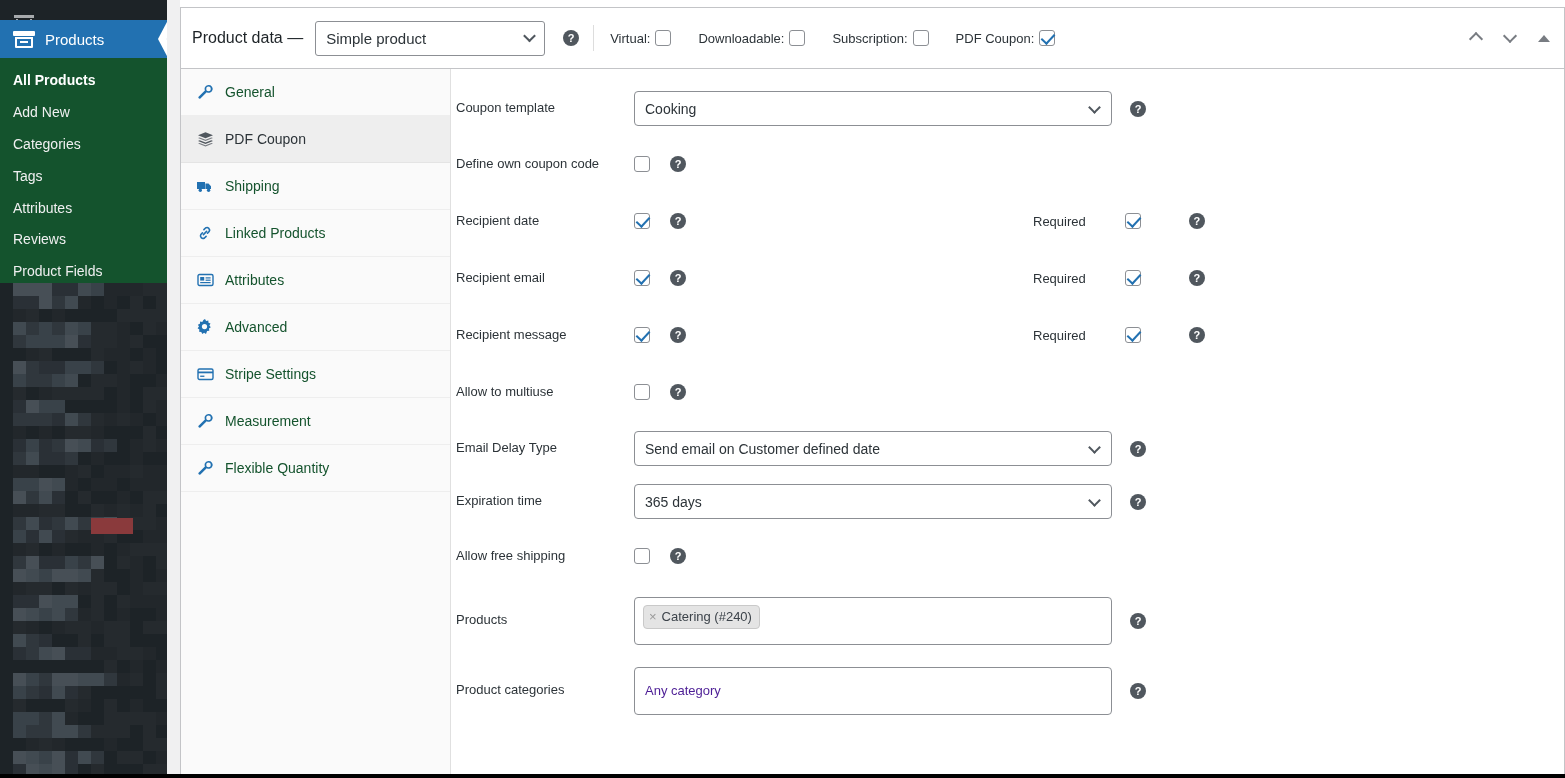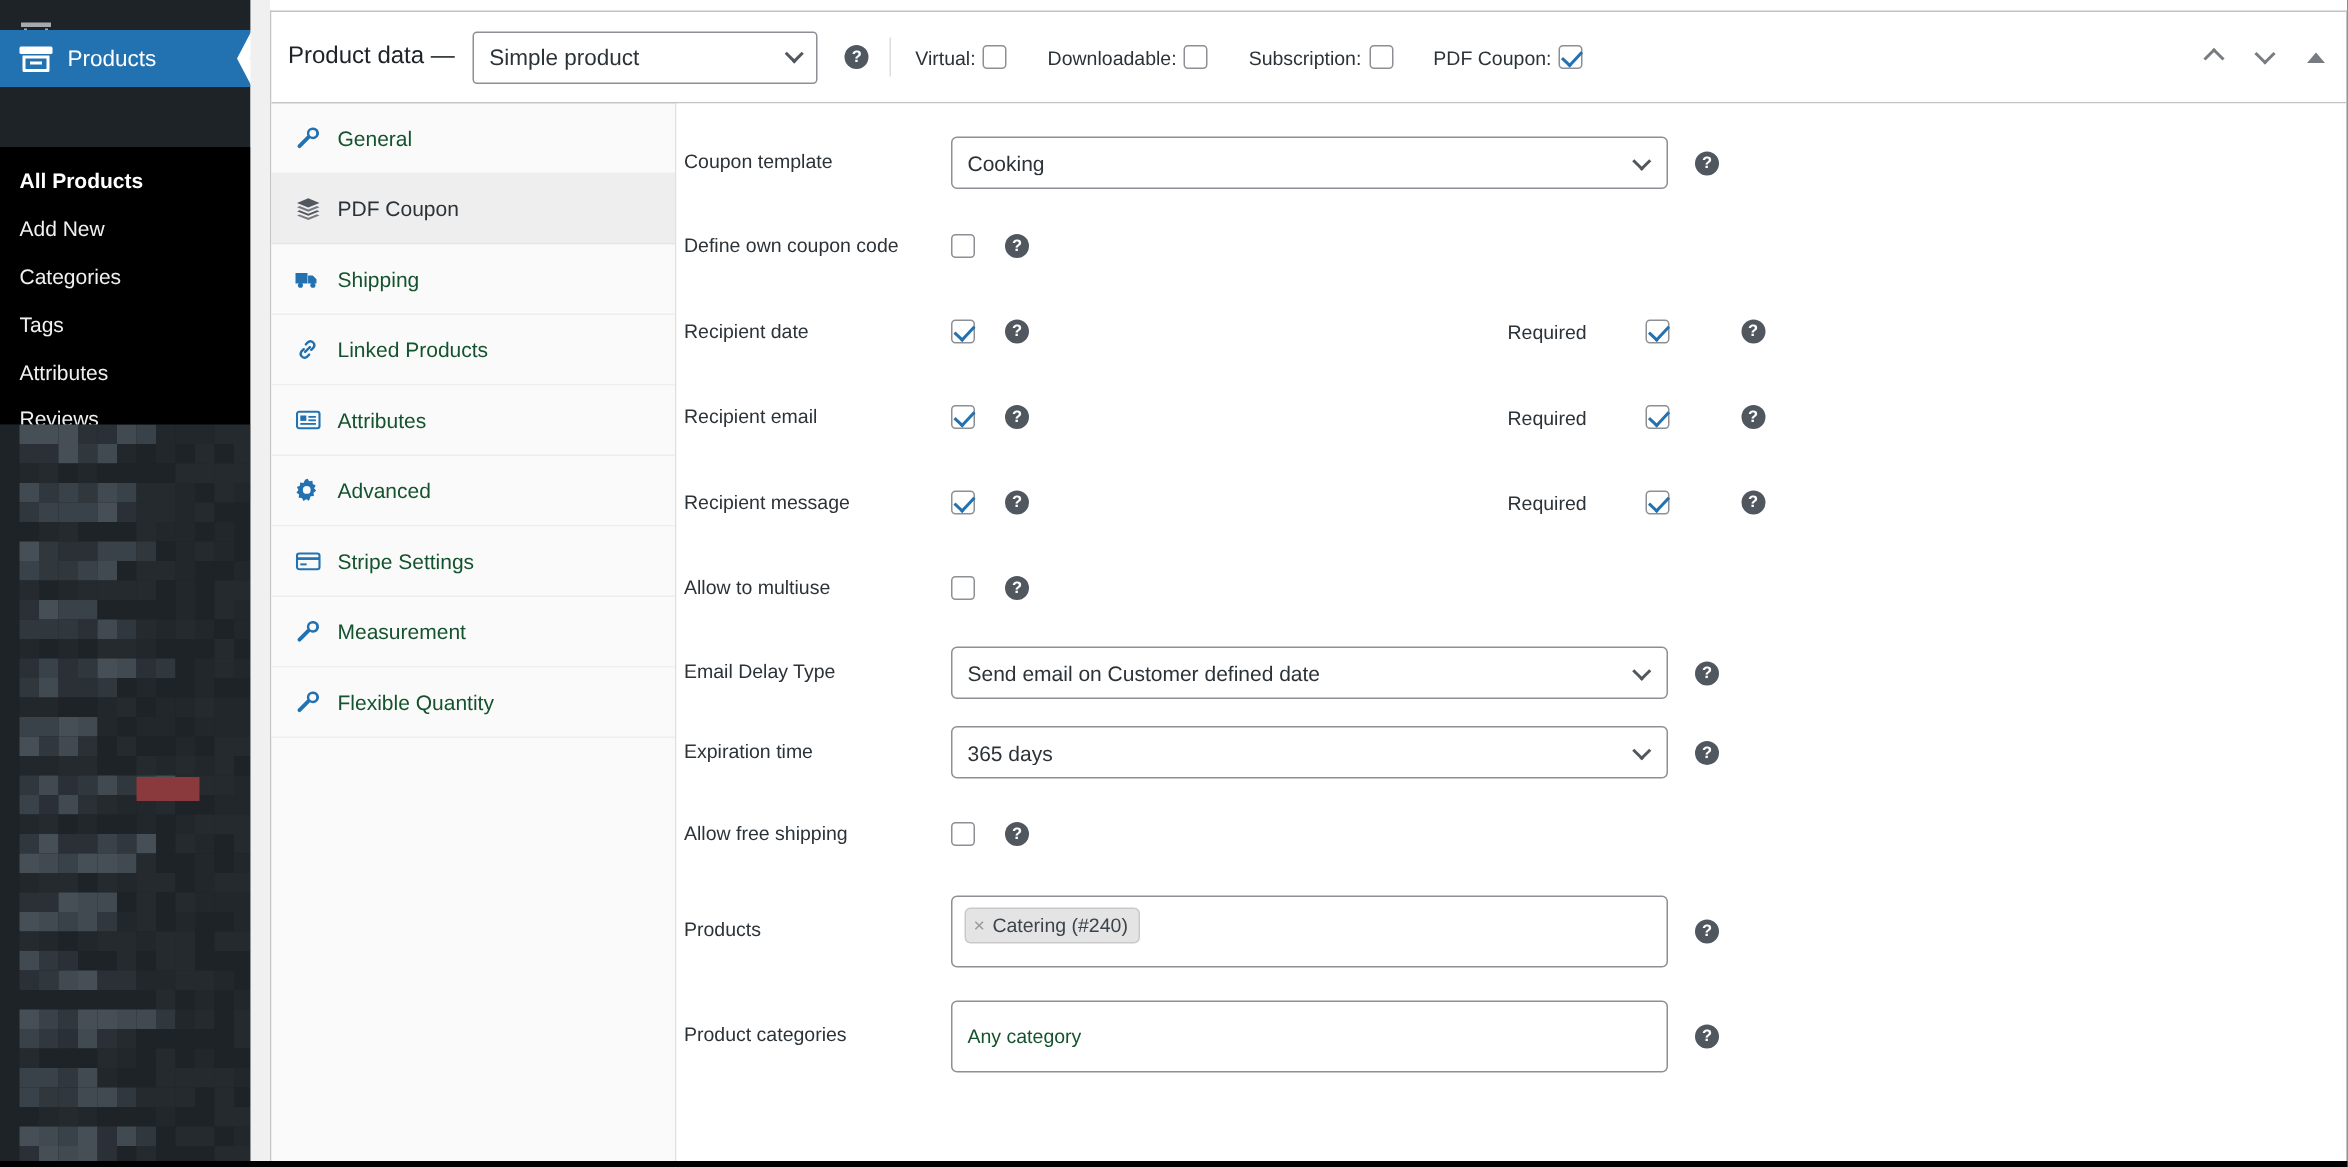--- a/index.html
+++ b/index.html
@@ -83,21 +83,21 @@
   }
   .products-icon .box {
     position: absolute; left: 2px; top: 7px; width: 18px; height: 11px;
     border: 2px solid #fff; border-radius: 0 0 1px 1px;
   }
   .products-icon .slot {
     position: absolute; left: 7px; top: 11px; width: 8px; height: 2px;
     background: #fff;
   }
 
-  .submenu { padding: 7px 0 6px 0; background: #000000; margin-top: 40px; }
+  .submenu { padding: 7px 0 6px 0; background: #14532d; }
   .submenu a {
     display: block;
     padding: 6px 0 7px 13px;
     font-size: 14px;
     color: #f0f0f1;
     text-decoration: none;
     line-height: 1.35;
   }
   .submenu a.current { font-weight: 700; color: #fff; }
 
@@ -335,21 +335,21 @@
     transform: rotate(45deg);
     pointer-events: none;
   }
 
   .after-help { margin-left: 18px; }
   .cb-help { margin-left: 20px; }
 
   .req-group {
     display: flex; align-items: center;
     position: absolute;
-    left: 554px;
+    left: 582px;
     gap: 28px;
   }
   .req-group .rl {
     font-size: 13px; color: #2c3338; margin-right: 11px;
   }
   .req-group .helptip { margin-left: 20px; }
 
   .select2box {
     width: 478px;
     min-height: 48px;
@@ -367,21 +367,21 @@
     border-radius: 4px;
     padding: 2px 7px 3px 5px;
     font-size: 13px;
     color: #3c434a;
     display: inline-flex;
     align-items: center;
     line-height: 17px;
   }
   .s2tag .x { color: #999; margin-right: 5px; font-size: 13px; cursor: pointer; }
   .s2placeholder {
-    color: #14532d;
+    color: #4c1d95;
     font-size: 13px;
     padding-left: 2px;
     align-self: center;
     line-height: 30px;
   }
   .select2box.ph { align-items: center; }
 </style>
 </head>
 <body>
 

